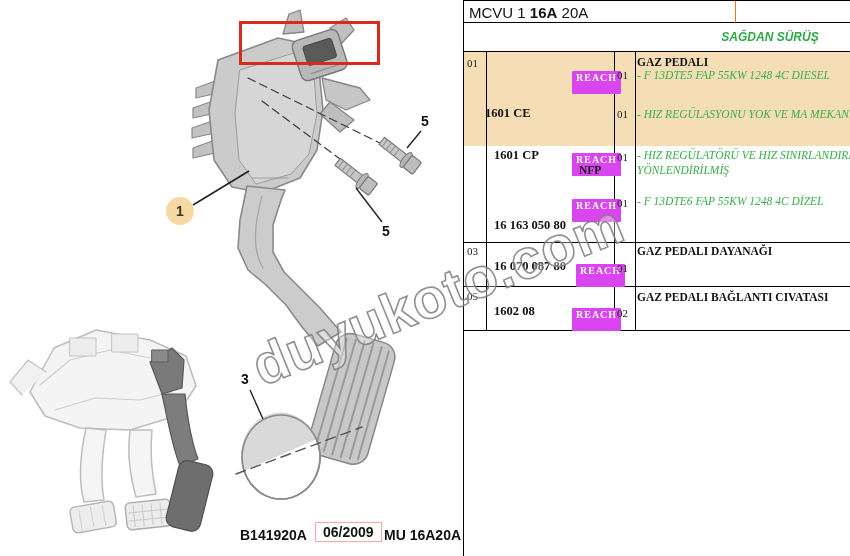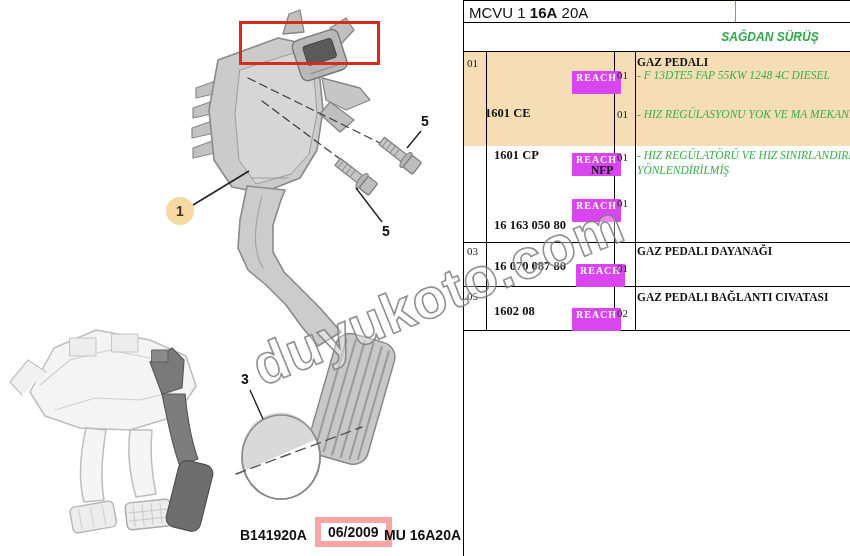--- a/index.html
+++ b/index.html
@@ -29,21 +29,21 @@
   .ref{font-size:11px;color:#222;}
   .part{font-size:12.5px;font-weight:bold;color:#111;}
   .qty{font-size:11px;color:#222;}
   .dtitle{font-size:11.5px;font-weight:bold;color:#111;}
   .gnote{font-size:11.5px;font-style:italic;color:#3aae49;}
   .nfp{font-size:11.5px;font-weight:bold;color:#111;}
   .reach{display:inline-block;background:#d946ef;color:#fff;font-size:10px;font-weight:bold;
          letter-spacing:1px;padding:2px 4px 12px 4px;line-height:9px;border-radius:1px;}
   
   .foot{position:absolute;top:527px;font-size:14px;font-weight:bold;color:#111;white-space:nowrap;}
-  .date-box{border:6px solid #fca5a5;padding:1px 7px 1px 7px;}
+  .date-box{border:1px solid #fca5a5;padding:1px 7px 1px 7px;}
   
   .watermark{
     position:absolute;left:212px;top:252px;width:452px;height:86px;z-index:20;
     transform:rotate(-22deg);
     font-size:56px;font-weight:bold;letter-spacing:1px;line-height:86px;text-align:center;
     color:rgba(255,255,255,0.35);
     -webkit-text-stroke:1.6px rgba(125,125,125,0.85);
     pointer-events:none;white-space:nowrap;
   }
   svg text{font-family:"Liberation Sans",sans-serif;}
@@ -197,28 +197,29 @@
       <div class="cell part" style="left:21px;top:14px;margin-top:40px;">1601 CE</div>
       <div class="cell" style="left:108px;top:15px;"><span class="reach">REACH</span></div>
       <div class="cell qty" style="left:153px;top:17px;">01</div>
       <div class="cell gnote" style="left:173px;top:17px;">- F 13DTE5 FAP 55KW 1248 4C DIESEL</div>
 
       <div class="cell qty" style="left:153px;top:56px;">01</div>
       <div class="cell gnote" style="left:173px;top:56px;">- HIZ REGÜLASYONU YOK VE MA MEKANİK</div>
 
       <div class="cell part" style="left:30px;top:96px;">1601 CP</div>
       <div class="cell" style="left:108px;top:97px;"><span class="reach">REACH</span></div>
-      <div class="cell nfp" style="left:127px;top:112px;">NFP</div>
+      <div class="cell nfp" style="left:115px;top:112px;">NFP</div>
       <div class="cell qty" style="left:153px;top:99px;">01</div>
       <div class="cell gnote" style="left:173px;top:97px;">- HIZ REGÜLATÖRÜ VE HIZ SINIRLANDIRICI</div>
       <div class="cell gnote" style="left:173px;top:112px;">YÖNLENDİRİLMİŞ</div>
 
       <div class="cell part" style="left:30px;top:142px;margin-top:24px;">16 163 050 80</div>
       <div class="cell" style="left:108px;top:143px;"><span class="reach">REACH</span></div>
       <div class="cell qty" style="left:153px;top:145px;">01</div>
+      <div class="cell gnote" style="left:173px;top:143px;">- F 13DTE6 FAP 55KW 1248 4C DİZEL</div>
 
       <div class="cell ref" style="left:3px;top:193px;">03</div>
       <div class="cell dtitle" style="left:173px;top:193px;">GAZ PEDALI DAYANAĞI</div>
       <div class="cell part" style="left:30px;top:207px;">16 070 087 80</div>
       <div class="cell" style="left:112px;top:208px;"><span class="reach">REACH</span></div>
       <div class="cell qty" style="left:153px;top:210px;">01</div>
 
       <div class="cell ref" style="left:3px;top:238px;">05</div>
       <div class="cell dtitle" style="left:173px;top:239px;">GAZ PEDALI BAĞLANTI CIVATASI</div>
       <div class="cell part" style="left:30px;top:252px;">1602 08</div>

